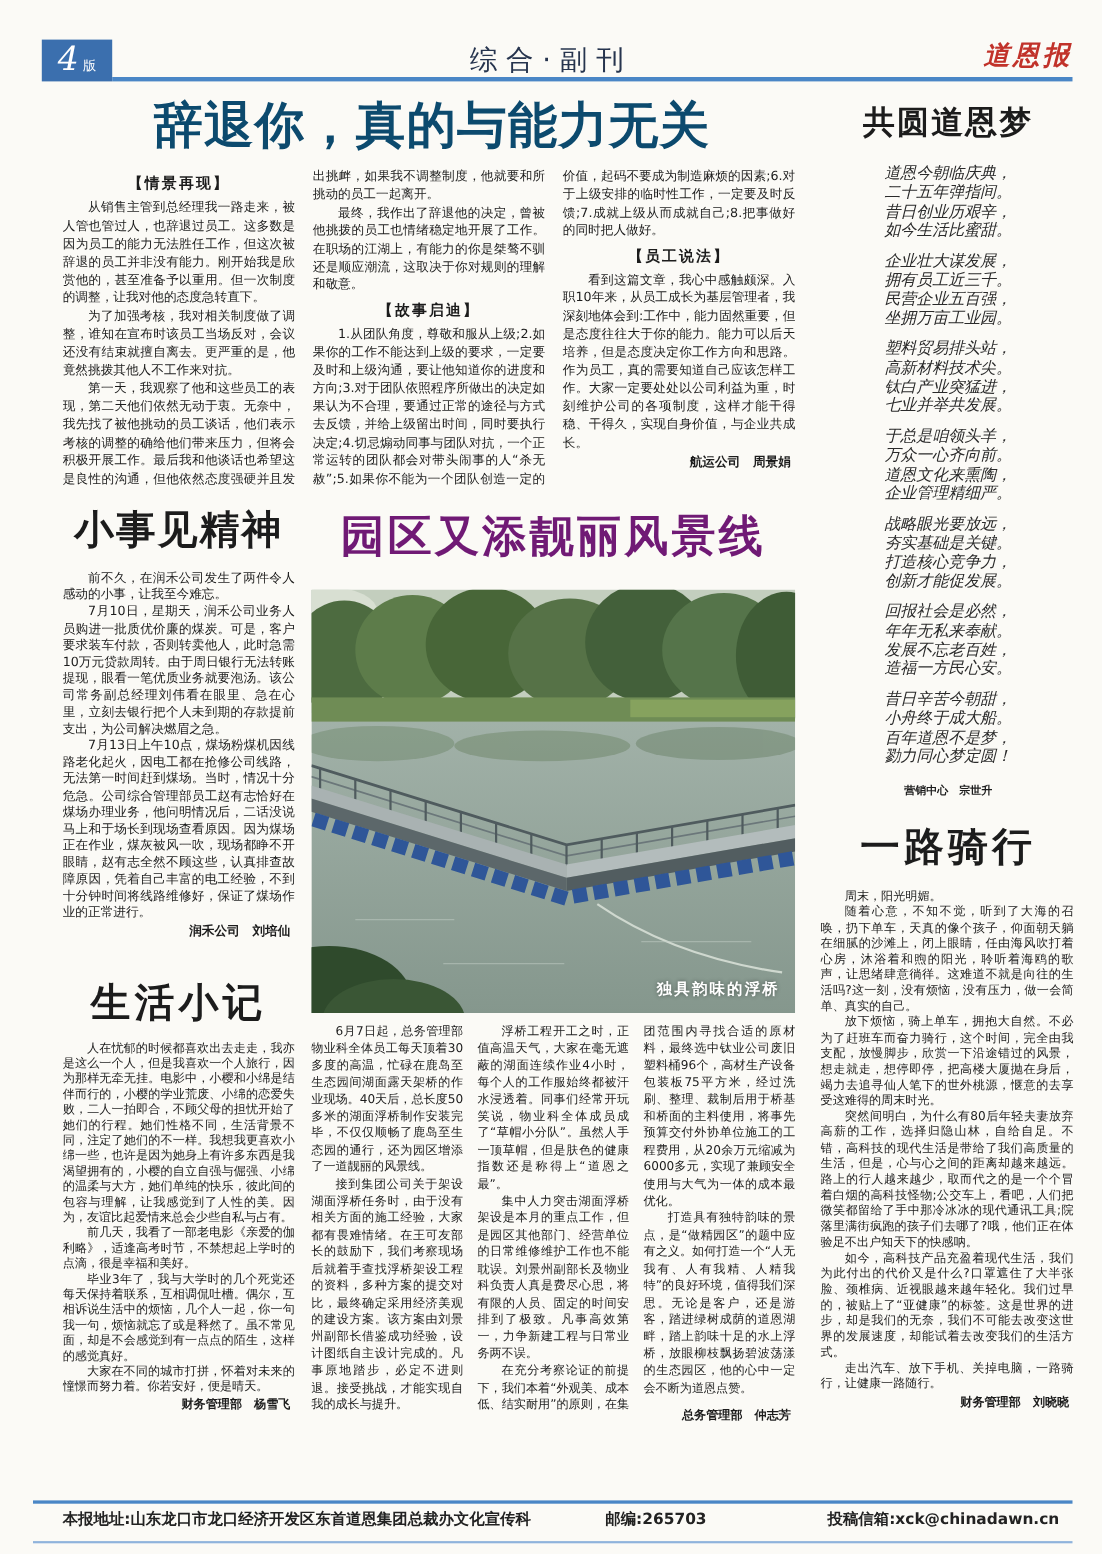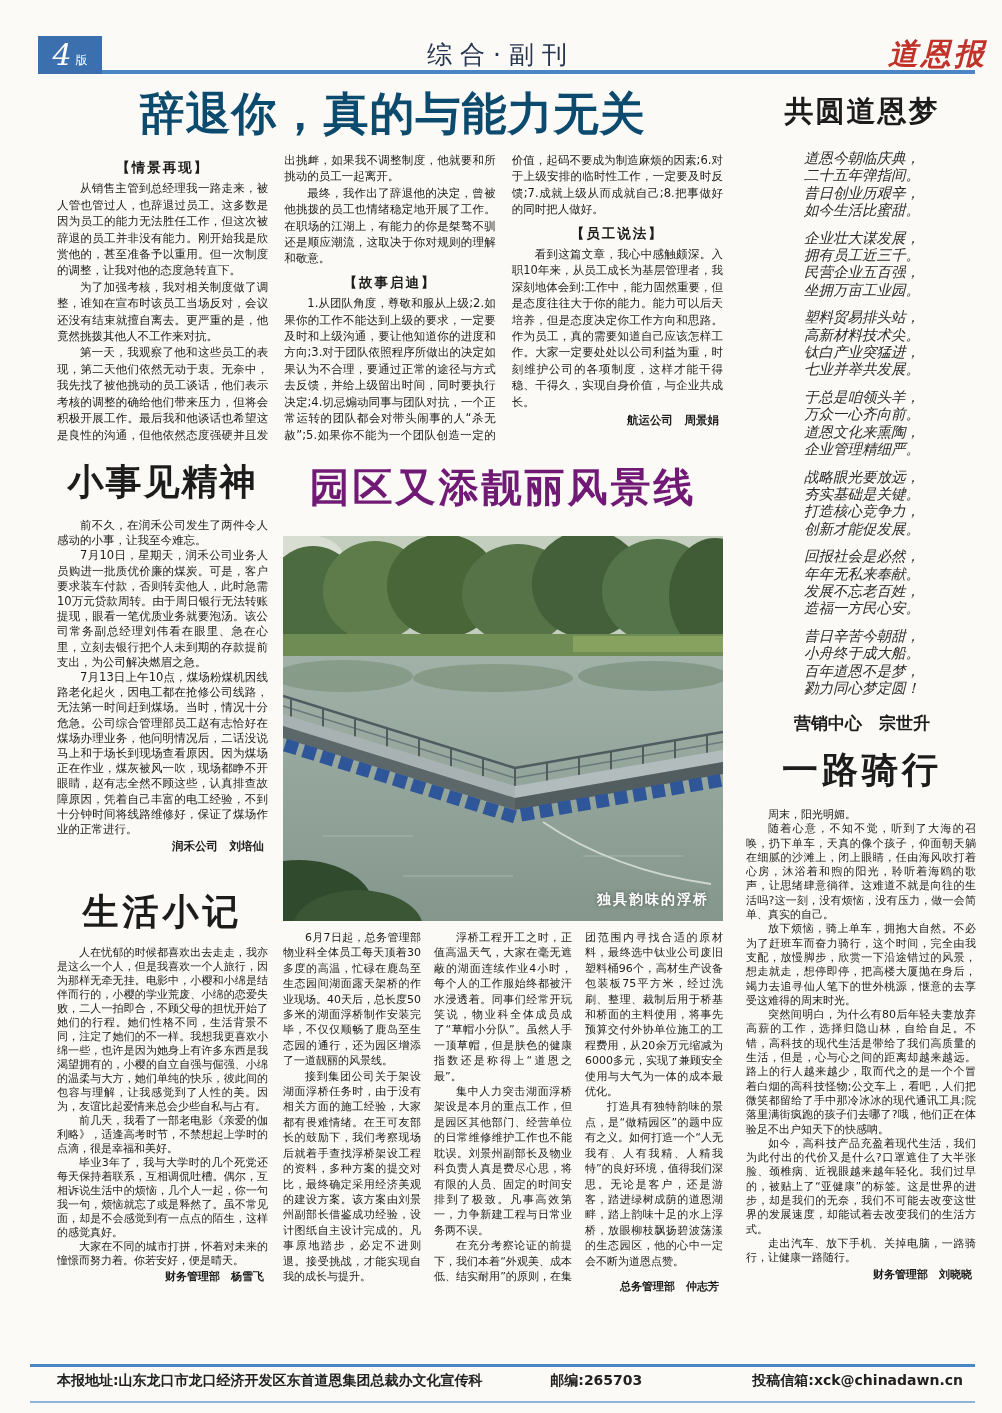--- a/index.html
+++ b/index.html
@@ -10,21 +10,21 @@
   }
   .abs{position:absolute;}
   
   #edition-box{left:38px;top:36px;width:64px;height:38px;background:#3b6fae;
     display:flex;align-items:center;justify-content:center;gap:4px;color:#fff;}
   #edition-number{font-family:"DejaVu Serif",serif;font-style:italic;font-size:30px;line-height:1;}
   #edition-label{font-size:12px;align-self:flex-end;margin-bottom:5px;}
   #header-rule{left:102px;top:70px;width:873px;height:4px;background:#4a86c6;}
   #section-title{left:0;top:38px;width:1002px;text-align:center;font-size:25px;
     font-weight:normal;color:#26344e;letter-spacing:8px;}
-  #masthead{right:15px;top:34px;font-size:30px;font-weight:bold;color:#c1322a;
+  #masthead{right:27px;top:34px;font-size:24px;font-weight:bold;color:#c1322a;
     font-family:"DejaVu Serif",serif;font-style:italic;letter-spacing:3px;}
   
   #main-headline{left:60px;top:84px;width:665px;text-align:center;font-size:45px;
     font-weight:900;letter-spacing:1px;color:#0c4a6e;white-space:nowrap;}
   #main-body{left:57px;top:152px;width:666px;height:306px;column-count:3;column-gap:16px;
     font-size:11.5px;line-height:16.4px;text-align:justify;overflow:hidden;}
   .b-p{text-indent:2em;margin:0;}
   .b-h{font-weight:bold;text-align:center;font-size:13.5px;margin:7px 0 5px;letter-spacing:2px;}
   .b-sig{font-weight:bold;text-align:right;margin-top:2px;padding-right:4px;}
   
@@ -41,21 +41,21 @@
     font-weight:bold;letter-spacing:2px;text-shadow:0 0 4px rgba(0,0,0,.45);}
   #park-body{left:283px;top:930px;width:440px;height:428px;column-count:3;column-gap:13px;
     font-size:11px;line-height:15.4px;text-align:justify;overflow:hidden;}
   #park-body .b-sig{margin-top:10px;}
   
   #dream-title{left:748px;top:92px;width:228px;text-align:center;font-size:29px;font-weight:900;letter-spacing:2px;}
   #dream-poem{left:748px;top:150px;width:228px;text-align:center;
     font-family:"DejaVu Serif","Liberation Serif",serif;font-style:italic;font-size:14.5px;color:#2a2a2a;}
   .poem-line{line-height:17.4px;}
   .poem-gap{height:10px;}
-  #dream-sig{left:748px;top:712px;width:228px;text-align:center;font-weight:bold;font-size:17px;}
+  #dream-sig{left:748px;top:712px;width:228px;text-align:center;font-weight:bold;font-size:10px;}
   #riding-title{left:748px;top:746px;width:228px;text-align:center;font-size:36px;font-weight:900;letter-spacing:4px;}
   #riding-body{left:746px;top:808px;width:230px;height:528px;font-size:11px;line-height:14.3px;text-align:justify;overflow:hidden;}
   
   #footer-rule-top{left:30px;top:1364px;width:945px;height:3px;background:#4a86c6;}
   #footer{left:30px;top:1372px;width:945px;display:flex;align-items:center;font-weight:bold;font-size:14px;color:#222;}
   #footer-address{margin-left:27px;}
   #footer-postcode{margin-left:auto;margin-right:110px;}
   #footer-email{margin-right:12px;}
   #footer-rule-bottom{left:30px;top:1401px;width:945px;height:2px;background:#8fb3dc;}
 </style>

